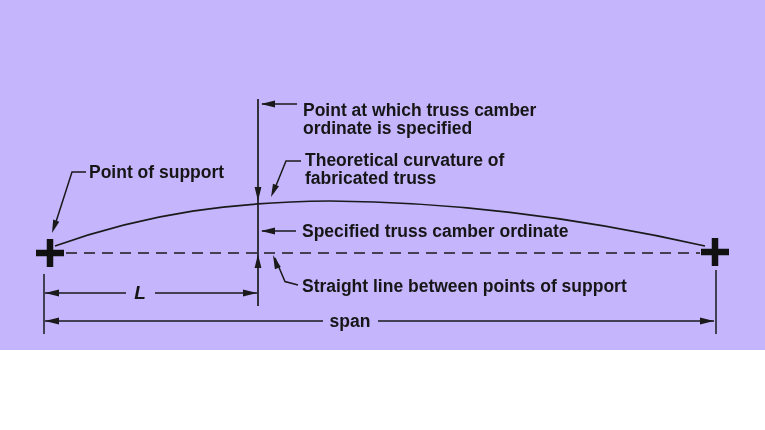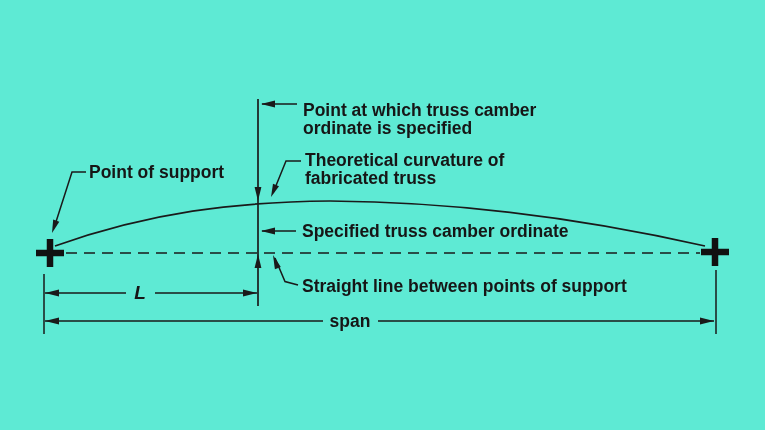--- a/index.html
+++ b/index.html
@@ -7,22 +7,22 @@
     padding: 0;
     background: #ffffff;
     width: 765px;
     height: 430px;
     overflow: hidden;
     font-family: "Liberation Sans", sans-serif;
   }
   .stage {
     position: relative;
     width: 765px;
-    height: 430px;
-    background: #5eead4;
+    height: 350px;
+    background: #c4b5fd;
   }
   svg { display: block; }
   .ln {
     stroke: #1a1a1a;
     stroke-width: 1.7;
     fill: none;
     stroke-linecap: butt;
   }
   .thin {
     stroke: #1a1a1a;

